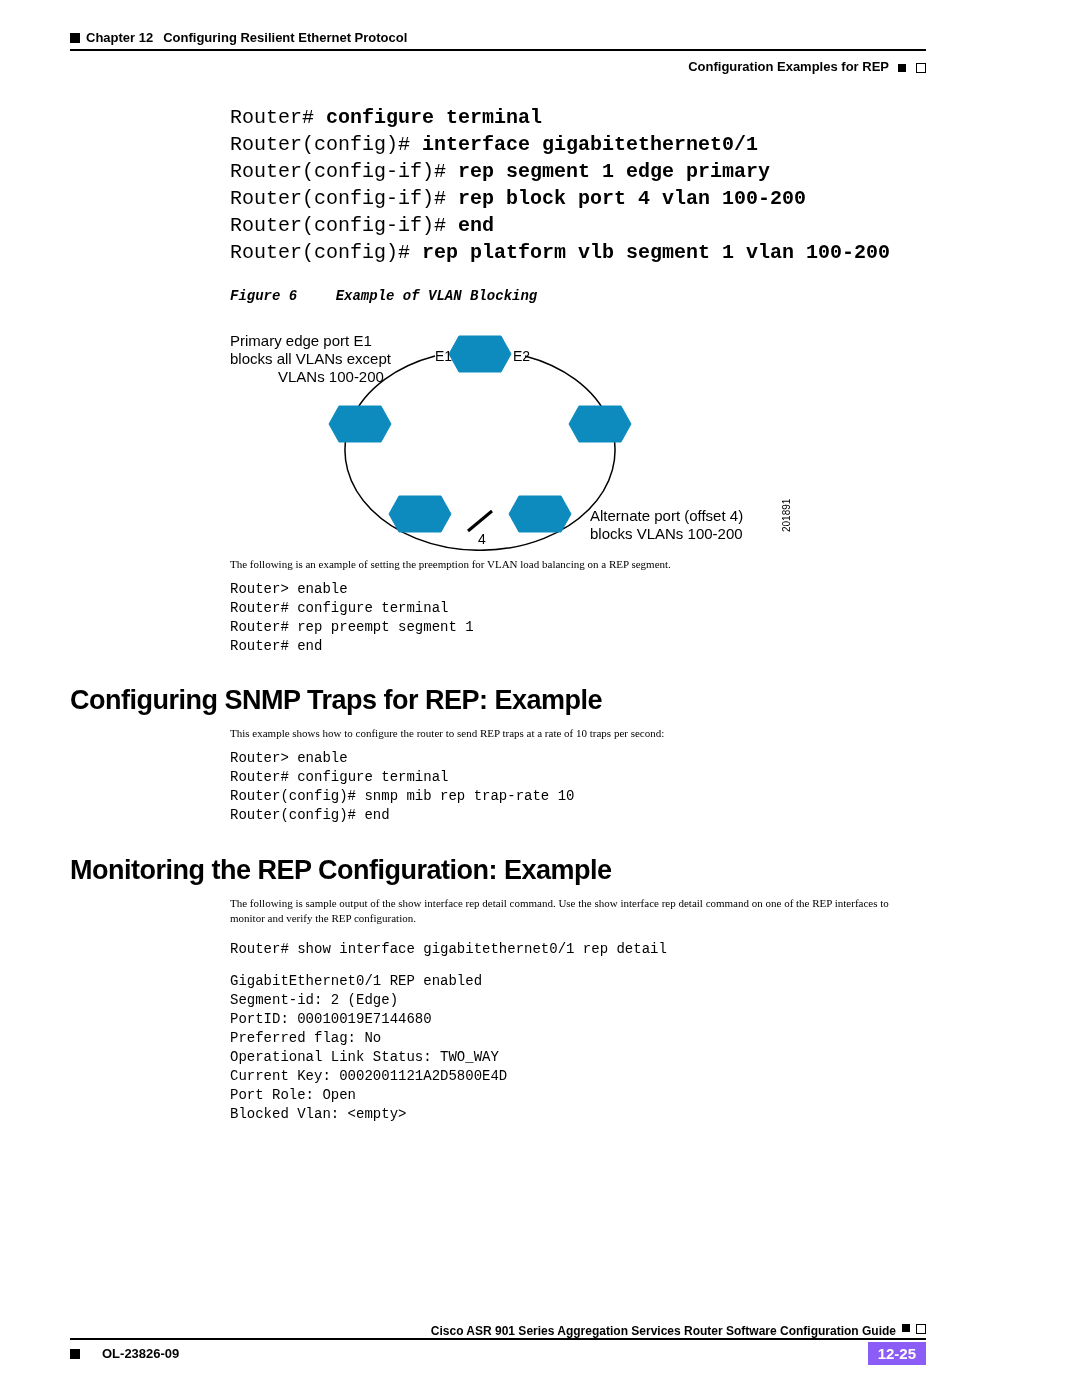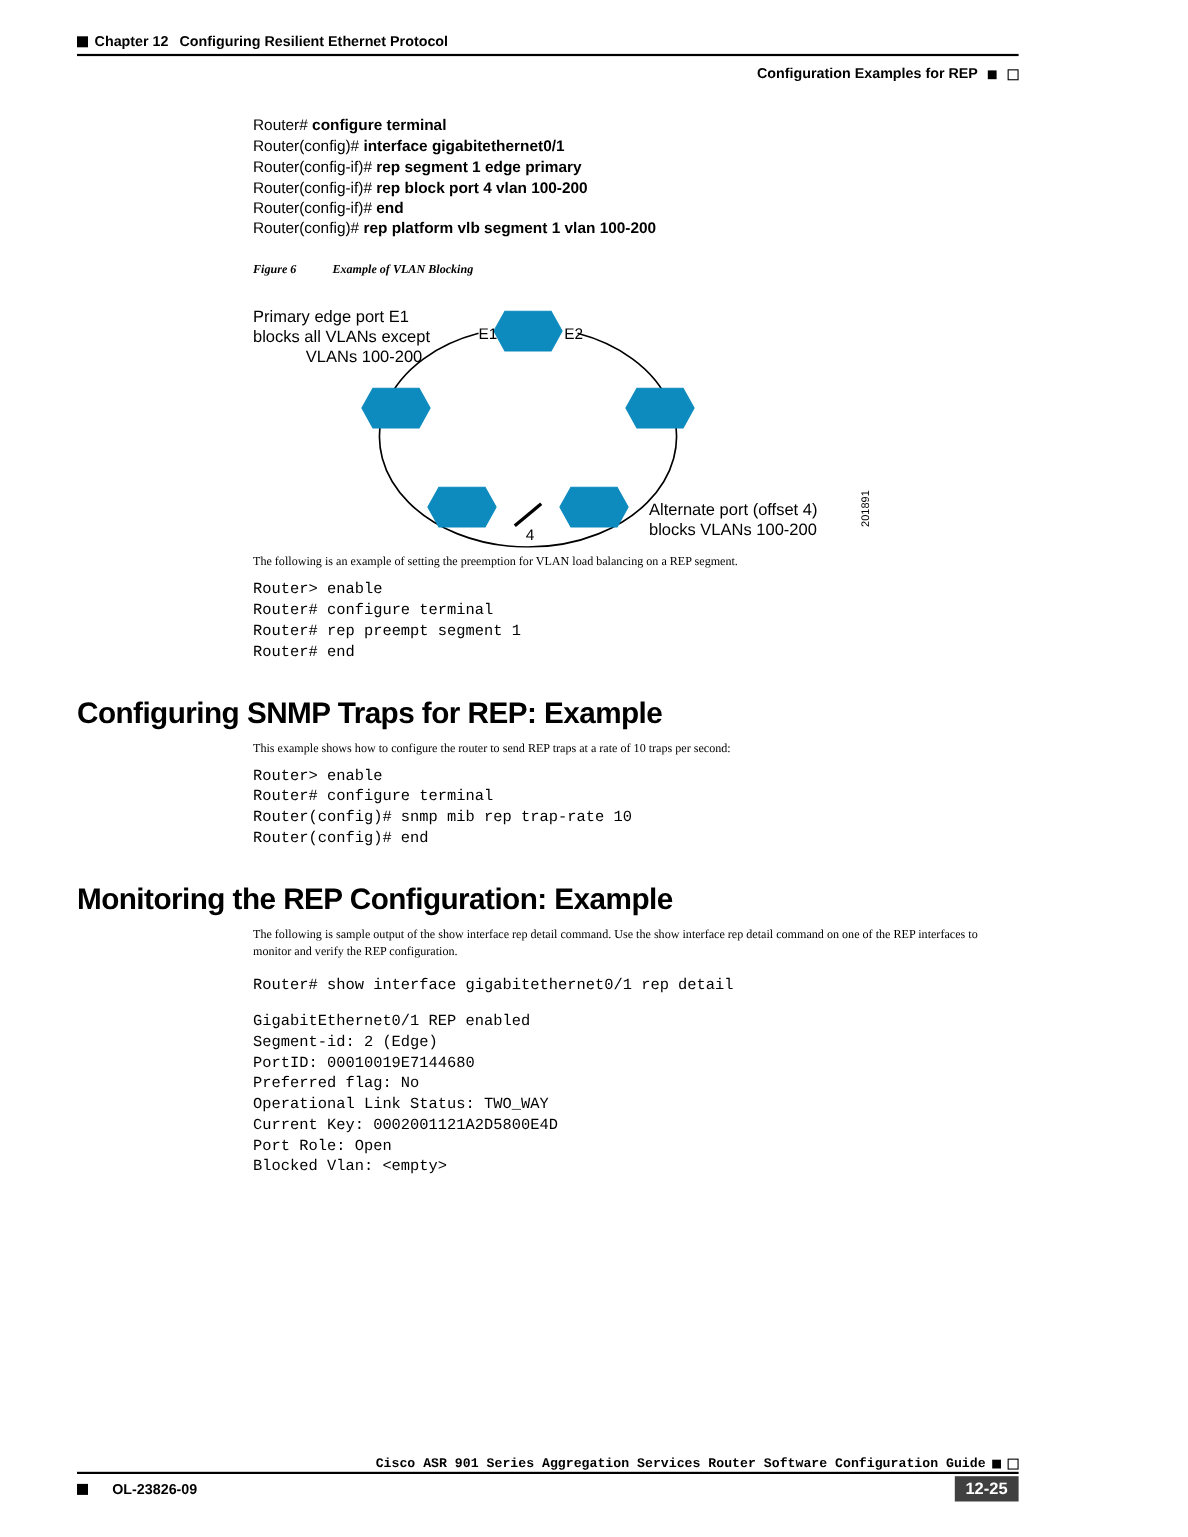--- a/index.html
+++ b/index.html
@@ -33,32 +33,32 @@
     font-size: 13px;
     font-weight: bold;
     text-align: right;
     margin-top: 8px;
   }
   .header-right .sq-sm { display:inline-block; width:8px; height:8px; background:#000; margin-left:6px; vertical-align: middle;}
   .header-right .sq-out { display:inline-block; width:8px; height:8px; border:1px solid #000; margin-left:6px; vertical-align: middle;}
   .rule { border-top: 2px solid #000; margin: 2px 0 0 0; }
   .content { margin-left: 160px; margin-right: 10px; }
   .code {
-    font-family: Liberation Sans, sans-serif;
-    font-size: 14px;
+    font-family: Liberation Mono, monospace;
+    font-size: 20px;
     white-space: pre;
     line-height: 1.35;
     margin-top: 30px;
   }
   .code .b { font-weight: bold; }
   .fig-caption {
-    font-family: Liberation Serif, serif;
+    font-family: Liberation Mono, monospace;
     font-style: italic;
     font-weight: bold;
-    font-size: 11px;
+    font-size: 14px;
     margin-top: 22px;
   }
   .fig-caption .fignum { margin-right: 30px; }
   .figure-wrap { margin-top: 12px; }
   svg { display:block; }
   h2.section {
     font-family: Arial, Helvetica, sans-serif;
     font-weight: bold;
     font-size: 27px;
     margin: 30px 0 10px -160px;
@@ -72,34 +72,34 @@
     white-space: pre;
     line-height: 1.35;
     margin-top: 8px;
   }
   .footer {
     position: absolute;
     left: 70px; right: 70px; bottom: 32px;
   }
   .footer-rule { border-top: 2px solid #000; margin-bottom: 2px;}
   .footer-line {
-    display:flex; justify-content: space-between; align-items: center;
-    font-family: Liberation Mono, monospace;
+    display:flex; justify-content: space-between; 
+    font-family: Liberation Sans, sans-serif;
   }
   .footer-title { font-size: 12px; font-weight: bold; text-align: right; flex: 1;}
   .footer-sq { width:8px; height:8px; background:#000; margin-left:6px;}
   .footer-sq-out { width:8px; height:8px; border:1px solid #000; margin-left:6px;}
   .footer-bottom {
     display:flex; justify-content: space-between; align-items: center;
     font-family: Arial, Helvetica, sans-serif;
     font-size: 13px; font-weight: bold;
     margin-top: 2px;
   }
   .page-num {
-    background:#404040; color:#fff; padding: 3px 10px;
+    background:#8b5cf6; color:#fff; padding: 3px 10px;
     font-family: Arial, Helvetica, sans-serif; font-weight: bold; font-size: 15px;
   }
   .footer-left-group { display:flex; align-items:center; gap:22px;}
   .footer-left-group .sq { width:10px; height:10px; background:#000;}
 </style>
 </head>
 <body>
 
 <div class="page">
 

